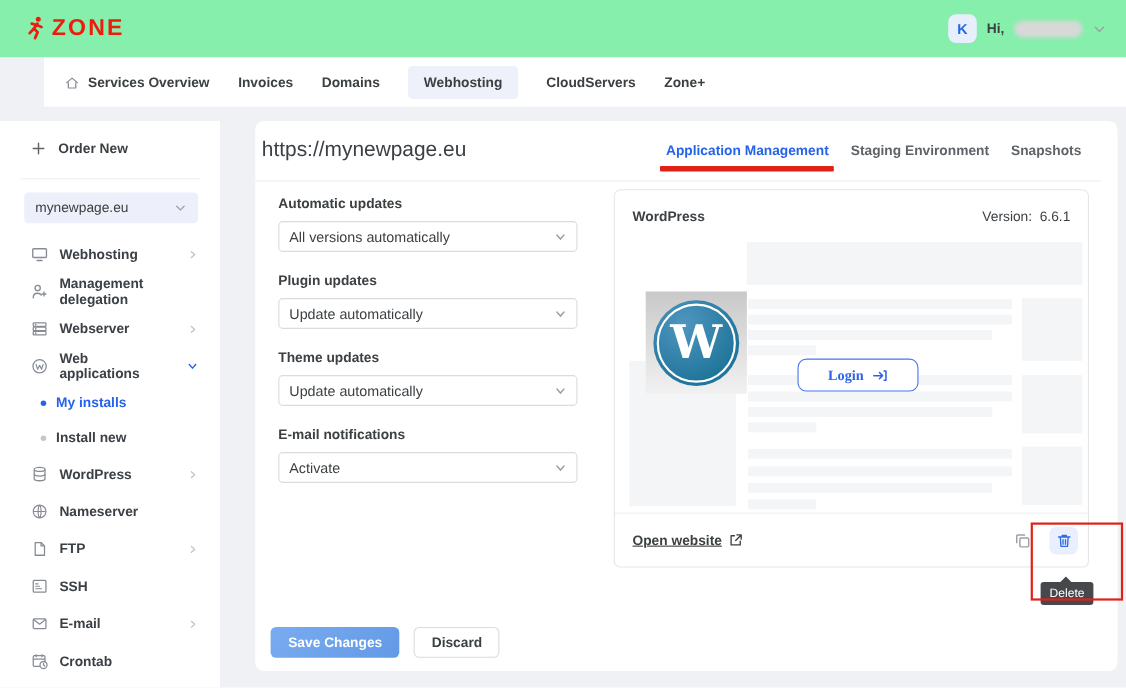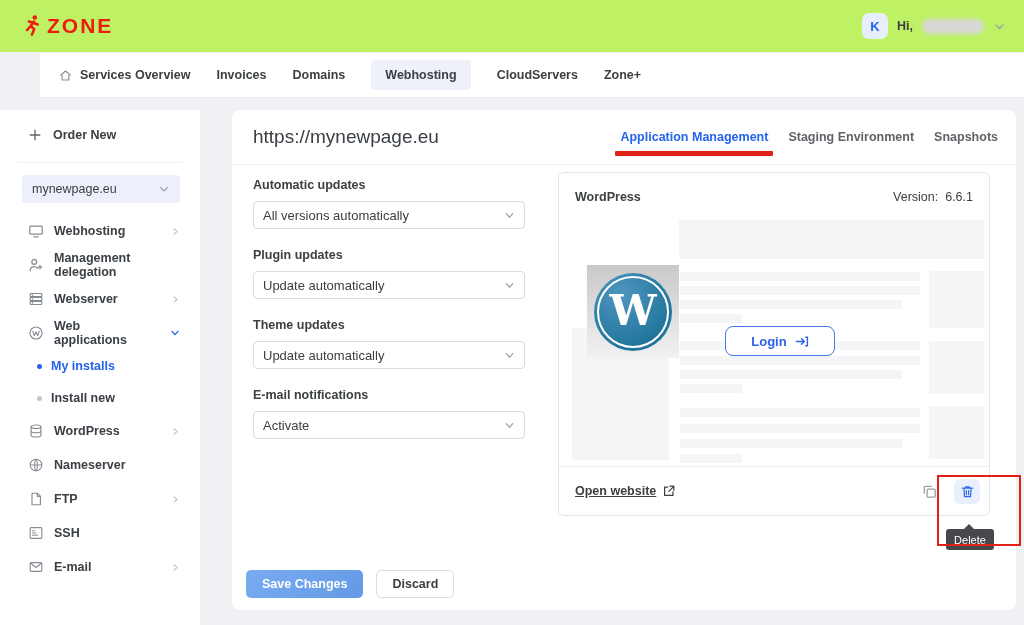--- a/index.html
+++ b/index.html
@@ -1,20 +1,20 @@
 <!DOCTYPE html>
 <html><head>
 <meta charset="utf-8">
 <style>
   html,body{margin:0;padding:0;}
   body{width:1024px;height:625px;overflow:hidden;font-family:"Liberation Sans",sans-serif;background:#f0f1f4;}
   #app{position:relative;width:1024px;height:625px;}
 
   
-  .header{position:absolute;top:0;left:0;right:0;height:52px;background:#bef264;display:flex;align-items:center;justify-content:space-between;padding:0 18px;box-sizing:border-box;}
+  .header{position:absolute;top:0;left:0;right:0;height:52px;background:#86efac;display:flex;align-items:center;justify-content:space-between;padding:0 18px;box-sizing:border-box;}
   .logo{display:flex;align-items:center;gap:3px;}
   .logo-text{font-size:21px;font-weight:bold;color:#ee1c0e;letter-spacing:2px;}
   .user{display:flex;align-items:center;gap:9px;}
   .avatar{width:26px;height:26px;border-radius:7px;background:#e7eefc;color:#2563eb;font-weight:bold;font-size:13px;display:flex;align-items:center;justify-content:center;}
   .greeting{font-size:12.5px;font-weight:bold;color:#3c4043;}
   .blur-name{width:62px;height:15px;border-radius:8px;background:#d8d8d8;filter:blur(2px);}
 
   
   .navbar{position:absolute;top:52px;left:0;right:0;height:46px;background:#fff;border-top:1px solid #f1f2f4;border-bottom:1px solid #eceef0;display:flex;align-items:center;padding:0 18px;gap:26px;box-sizing:border-box;margin-left:40px;}
   .nav-item{font-size:12.5px;font-weight:bold;color:#3c4043;display:flex;align-items:center;gap:7px;white-space:nowrap;cursor:pointer;}
@@ -28,21 +28,21 @@
   .menu{position:absolute;top:104px;left:0;right:0;}
   .menu-item{height:34px;display:flex;align-items:center;padding:0 20px 0 28px;gap:10px;font-size:12.5px;font-weight:bold;color:#3b4046;cursor:pointer;}
   .menu-item .grow{flex:1;}
   .sub-item{height:32px;display:flex;align-items:center;padding-left:37px;gap:9px;font-size:12.5px;color:#3b4046;cursor:pointer;font-weight:bold;}
   .sub-item .dot{width:5px;height:5px;border-radius:50%;background:#c3c6cc;}
   .sub-item.active{color:#2563eb;font-weight:bold;}
   .sub-item.active .dot{background:#2563eb;}
 
   
   .main-card{position:absolute;left:232px;top:110px;width:784px;height:500px;background:#fff;border-radius:8px;}
-  .card-header{position:absolute;top:0;left:0;right:0;height:55px;border-bottom:1px solid #eceef0;display:flex;align-items:center;justify-content:space-between;padding:0 18px 0 21px;box-sizing:border-box;}
+  .card-header{position:absolute;top:0;left:0;right:15px;height:55px;border-bottom:1px solid #eceef0;display:flex;align-items:center;justify-content:space-between;padding:0 18px 0 6px;box-sizing:border-box;}
   .page-title{font-size:19px;color:#3b4046;}
   .tabs{display:flex;gap:20px;align-items:center;}
   .tab{font-size:12.5px;font-weight:bold;color:#5f6368;position:relative;cursor:pointer;white-space:nowrap;}
   .tab.active{color:#2563eb;}
   .tab-underline{position:absolute;left:-5px;right:-5px;top:21px;height:5px;background:#e02116;border-radius:1px;}
 
   
   .form-col{position:absolute;left:21px;top:68px;width:272px;}
   .field{margin-bottom:19px;}
   .field-label{font-size:12.5px;font-weight:bold;color:#3c4043;margin-bottom:9px;}
@@ -52,21 +52,21 @@
   .app-card{position:absolute;left:326px;top:62px;width:432px;height:344px;border:1px solid #e4e6e9;border-radius:6px;box-sizing:border-box;}
   .app-header{position:absolute;top:0;left:0;right:0;height:47px;display:flex;align-items:center;justify-content:space-between;padding:0 16px;box-sizing:border-box;font-size:12.5px;}
   .app-name{font-weight:bold;color:#3c4043;}
   .app-version{color:#3c4043;}
   .preview{position:absolute;top:47px;left:1px;right:1px;height:248px;}
   .sk{position:absolute;background:#f4f5f7;}
   .wp-logo{position:absolute;left:27px;top:45px;width:92px;height:93px;background:linear-gradient(180deg,#c9c9c9,#f1f1f1);display:flex;align-items:center;justify-content:center;}
   .wp-circle{position:relative;width:78px;height:78px;border-radius:50%;background:radial-gradient(circle at 35% 28%,#4f96bf,#21759b 70%);display:flex;align-items:center;justify-content:center;}
   .wp-circle::before{content:"";position:absolute;inset:3px;border:2.5px solid #fff;border-radius:50%;}
   .wp-letter{font-family:"DejaVu Serif","Liberation Serif",serif;font-weight:bold;font-size:42px;color:#fff;margin-top:-3px;}
-  .login-btn{position:absolute;left:165px;top:106px;width:110px;height:30px;background:#fff;border:1.5px solid #4577ee;border-radius:8px;display:flex;align-items:center;justify-content:center;gap:7px;font-size:13px;font-weight:bold;color:#2f62e8;box-sizing:border-box;cursor:pointer;}
+  .login-btn{position:absolute;left:165px;top:106px;width:110px;height:30px;background:#fff;border:1.5px solid #4577ee;border-radius:8px;display:flex;align-items:center;justify-content:center;gap:7px;font-size:13px;font-weight:bold;color:#2f62e8;box-sizing:border-box;cursor:pointer;font-family:Liberation Serif, serif;}
   .app-footer{position:absolute;bottom:0;left:0;right:0;height:49px;border-top:1px solid #eceef0;display:flex;align-items:center;justify-content:space-between;padding:0 9px 0 16px;box-sizing:border-box;}
   .open-website{display:flex;align-items:center;gap:6px;cursor:pointer;}
   .open-website span{font-size:12.5px;font-weight:bold;color:#3c4043;text-decoration:underline;}
   .footer-icons{display:flex;align-items:center;gap:16px;}
   .copy-btn{cursor:pointer;display:flex;}
   .delete-btn{width:26px;height:25px;background:#e9effc;border-radius:6px;display:flex;align-items:center;justify-content:center;cursor:pointer;}
   .tooltip{position:absolute;left:387px;top:356px;width:48px;height:21px;background:#46484c;color:#fff;font-size:11px;border-radius:3px;display:flex;align-items:center;justify-content:center;z-index:5;}
   .tooltip::before{content:"";position:absolute;top:-5px;left:18px;border:5px solid transparent;border-bottom:5px solid #46484c;border-top:none;}
   .annotation-box{position:absolute;left:378px;top:302px;width:80px;height:67px;border:2.5px solid #e02116;z-index:6;pointer-events:none;}
 
@@ -275,20 +275,31 @@
             </svg>
           </span>
         <span>E-mail</span>
           <span class="grow"></span>
         <span style="display:flex;">
             <svg width="9" height="9" viewBox="0 0 12 12" fill="none" stroke="#c0c4ca" stroke-width="1.6" stroke-linecap="round" stroke-linejoin="round">
               <path d="M4 2.5L8 6l-4 3.5"></path>
             </svg>
           </span>
       </div>
+      <div class="menu-item">
+        <span style="display:flex;">
+            <svg width="16" height="16" viewBox="0 0 18 18" fill="none" stroke="#878c94" stroke-width="1.3">
+              <rect x="2.5" y="3.5" width="12" height="11" rx="1.2"></rect>
+              <path d="M2.5 7h12M5.5 2v3M11.5 2v3"></path>
+              <circle cx="13" cy="13" r="3.6" fill="#fff"></circle>
+              <path d="M13 11.4V13l1.2 1" stroke-linecap="round"></path>
+            </svg>
+          </span>
+        <span>Crontab</span>
+      </div>
     </div>
   </div>
 
   <div class="main-card">
     <div class="card-header">
       <div class="page-title">https://mynewpage.eu</div>
       <div class="tabs">
         <div class="tab active">
           <span>Application Management</span>
           <div class="tab-underline"></div>

